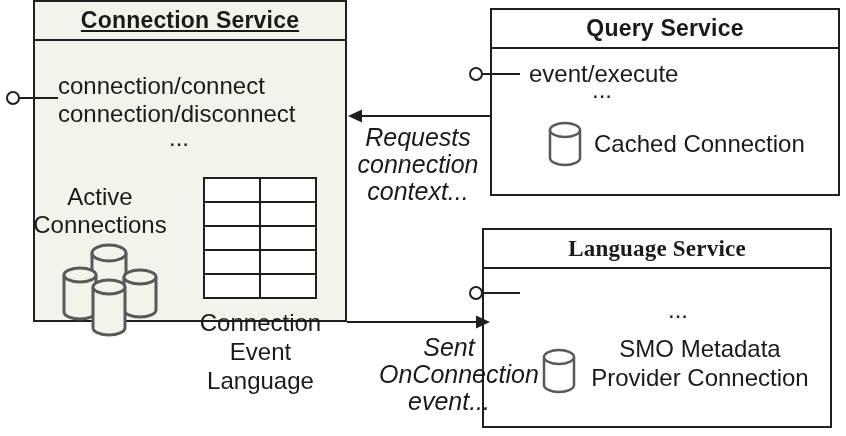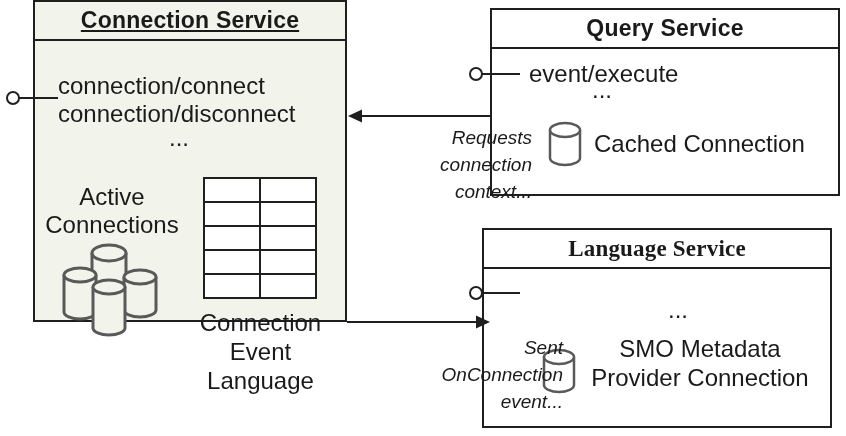--- a/index.html
+++ b/index.html
@@ -10,42 +10,42 @@
   .box{position:absolute;border:2px solid #1f1f1f;box-sizing:border-box;}
   .box-title{
     height:37px;border-bottom:2px solid #1f1f1f;display:flex;align-items:center;justify-content:center;
     font-weight:bold;font-size:23px;letter-spacing:0.2px;white-space:nowrap;
   }
   .conn-bg{background:#f2f4ec;}
   .white-bg{background:#ffffff;}
   .txt{position:absolute;font-size:24px;line-height:28px;white-space:nowrap;}
   .ctr{text-align:center;}
   .svg-overlay{position:absolute;left:0;top:0;pointer-events:none;}
-  .note{position:absolute;font-size:19px;line-height:27px;font-style:italic;text-align:right;white-space:nowrap;padding-left:44px;}
+  .note{position:absolute;font-size:25px;line-height:27px;font-style:italic;text-align:center;white-space:nowrap;}
   #callback-grid{
     position:absolute;left:203px;top:177px;width:114px;height:122px;
     display:grid;grid-template-columns:repeat(2,1fr);grid-template-rows:repeat(5,1fr);
     gap:2px;background:#1f1f1f;border:2px solid #1f1f1f;box-sizing:border-box;
   }
   #callback-grid .cell{background:#ffffff;}
 </style>
 </head>
 <body>
 
 <div id="canvas">
 
   <div class="box conn-bg" style="left:33px;top:0;width:314px;height:322px;text-decoration:underline;">
     <div class="box-title">Connection Service</div>
   </div>
 
   <div class="txt" style="left:58px;top:72px;">connection/connect</div>
   <div class="txt" style="left:58px;top:100px;">connection/disconnect</div>
   <div class="txt ctr" style="left:58px;top:124px;width:242px;">...</div>
 
-  <div class="txt ctr" style="left:36px;top:183px;width:152px;">
+  <div class="txt ctr" style="left:24px;top:183px;width:152px;">
     <div>Active</div>
     <div>Connections</div>
   </div>
 
   <svg class="svg-overlay" style="left:56px;top:242px;" width="108" height="96" viewBox="0 0 108 96">
     <g fill="#f2f4ec" stroke="#595959" stroke-width="3" stroke-linejoin="round">
 
       <path d="M36,11 V54 A17,8 0 0 0 70,54 V11"></path>
       <ellipse cx="53" cy="11" rx="17" ry="8"></ellipse>
 

